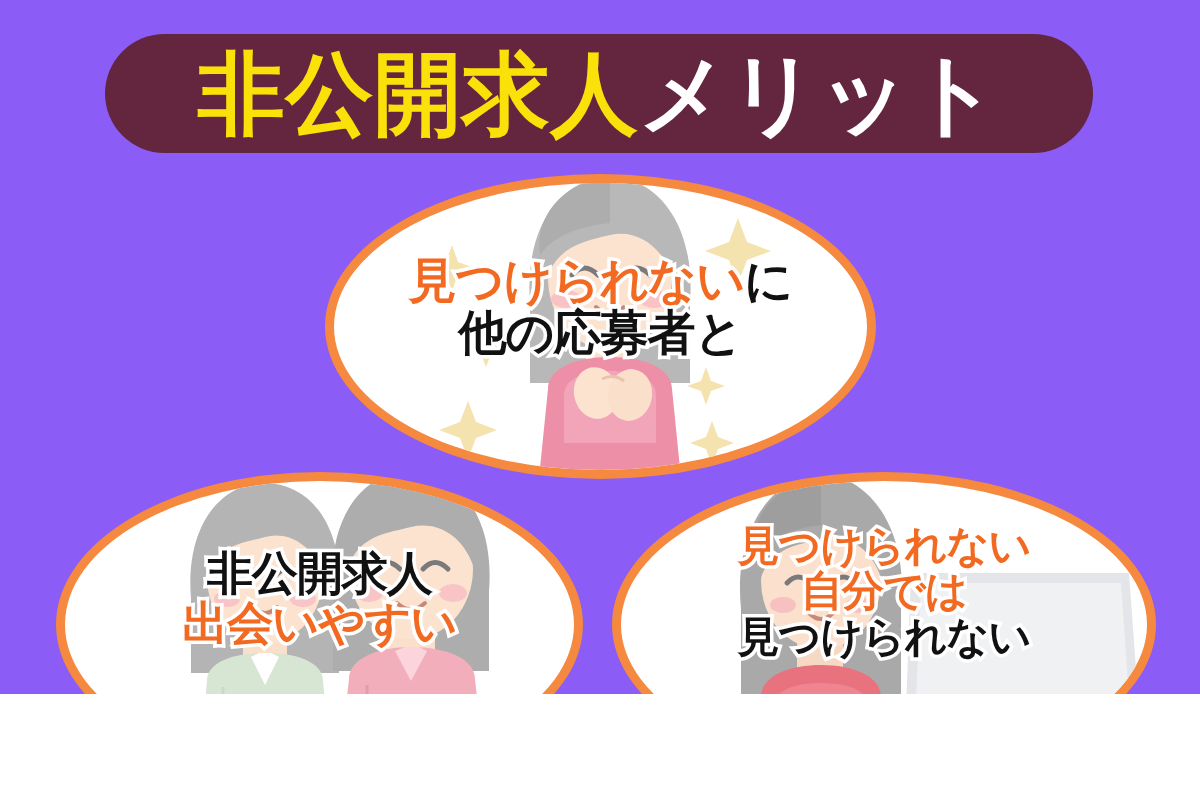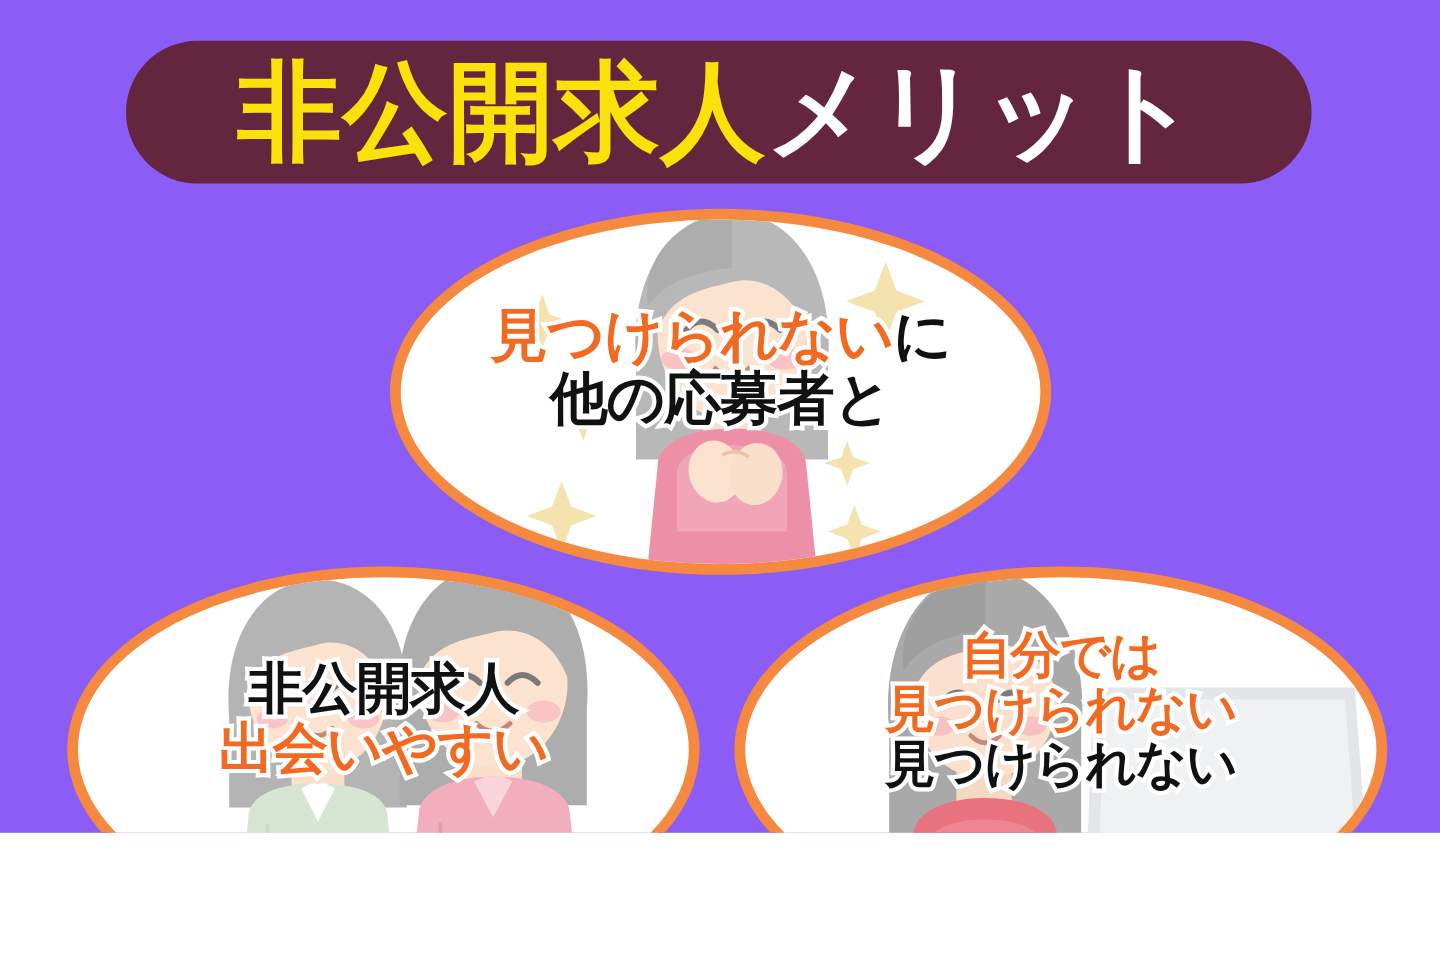--- a/index.html
+++ b/index.html
@@ -220,19 +220,19 @@
           <path d="M290 92 L508 92 L520 256 L284 256 Z" fill="#E3E5E8"></path>
           <path d="M300 102 L500 102 L510 244 L294 244 Z" fill="#EFF1F3"></path>
 
           <path d="M276 256 L528 256 L540 292 L262 292 Z" fill="#D7DADE"></path>
           <path d="M292 262 L514 262 L520 282 L286 282 Z" fill="#C9CDD3"></path>
           <rect x="370" y="284" width="80" height="6" rx="3" fill="#BFC3C9"></rect>
         </g>
       </svg>
     </div>
     <div class="card-caption" id="cap-right">
+      <span class="ln"><span class="orange">見つけられない</span></span>
       <span class="ln"><span class="orange">自分では</span></span>
-      <span class="ln"><span class="orange">見つけられない</span></span>
       <span class="ln"><span class="black">見つけられない</span></span>
     </div>
   </div>
 
 </div>
 
 </body></html>

